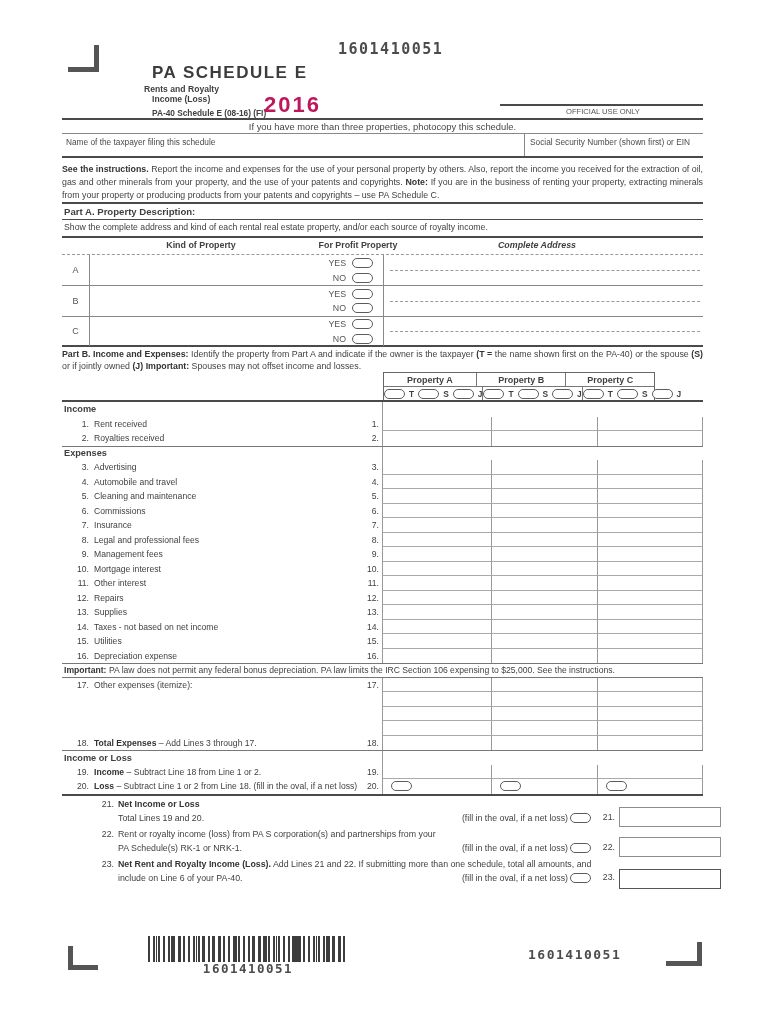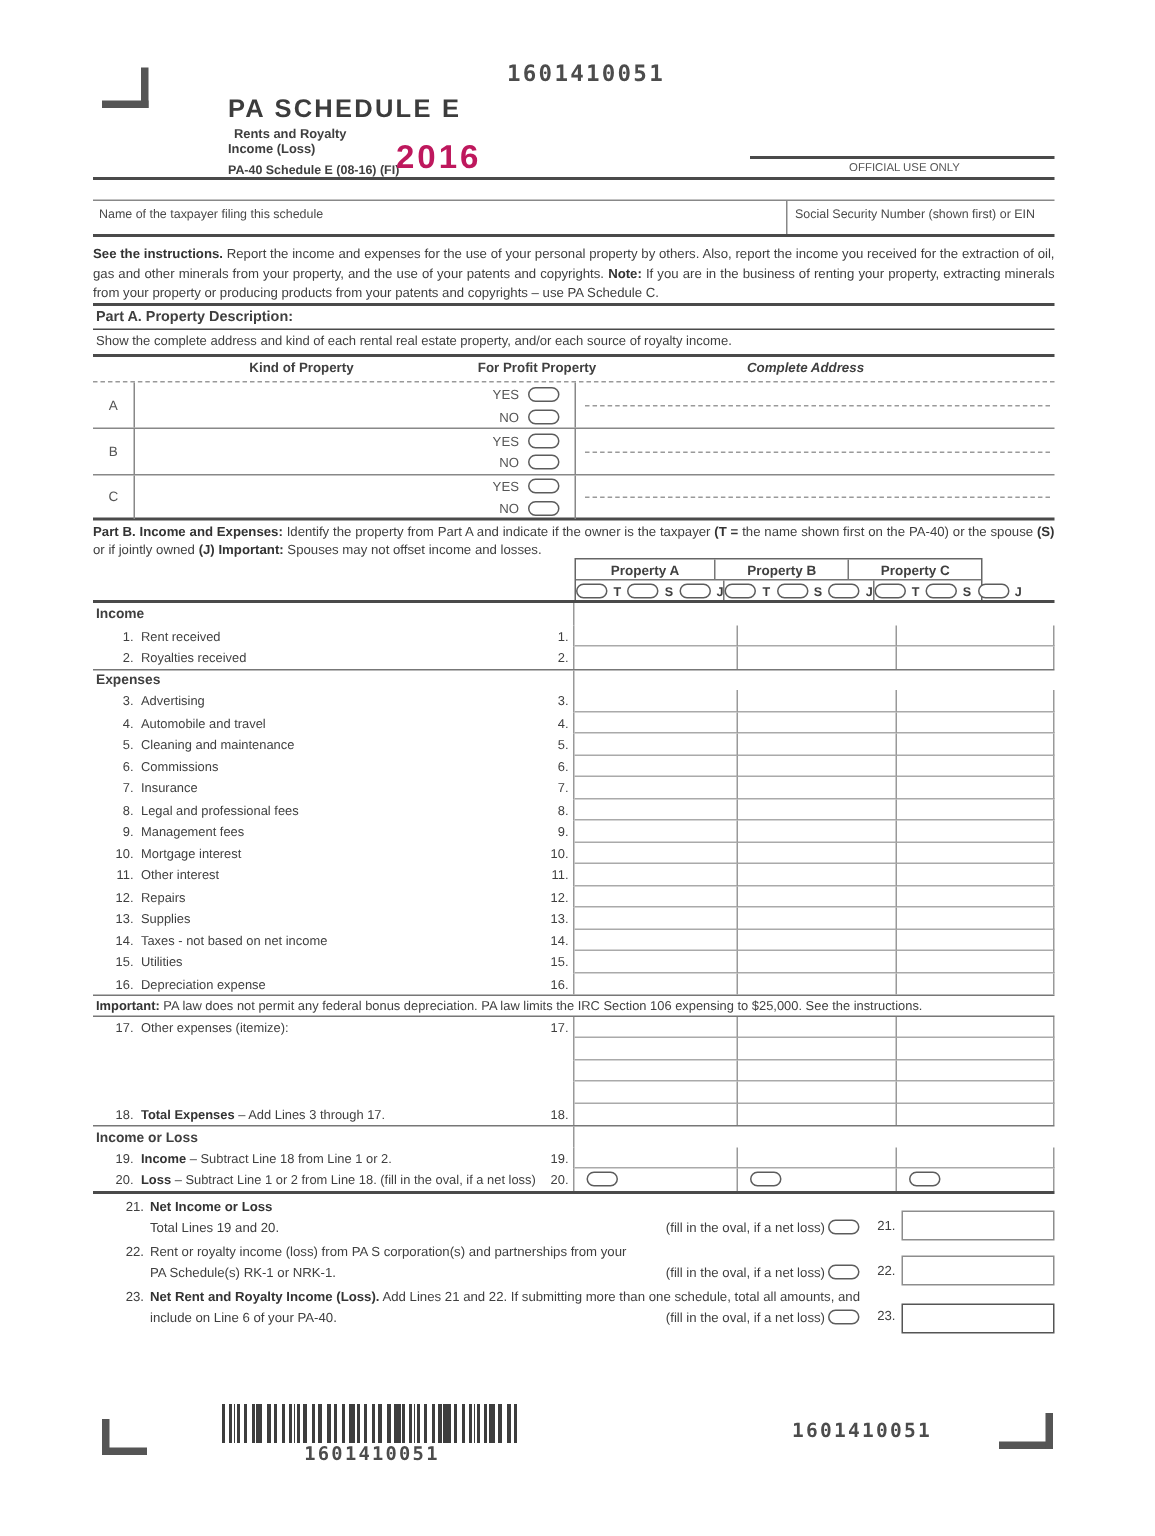--- a/index.html
+++ b/index.html
@@ -10,21 +10,21 @@
   
   .corner{position:absolute;box-sizing:border-box;}
   .c-tl{left:68px;top:45px;width:31px;height:27px;border-right:5px solid #555;border-bottom:5px solid #555;}
   .c-bl{left:68px;top:946px;width:30px;height:24px;border-left:5px solid #555;border-bottom:5px solid #555;}
   .c-br{left:666px;top:942px;width:36px;height:24px;border-right:5px solid #555;border-bottom:5px solid #555;}
   
   .ocr{font-family:"DejaVu Sans Mono",monospace;font-weight:bold;color:#4c4c4c;letter-spacing:1.5px;}
   .docnum-top{left:338px;top:40px;font-size:15px;}
   
   .title{left:152px;top:63px;font-size:17px;font-weight:700;letter-spacing:1.5px;color:#3c3c3c;}
-  .sub1{left:156px;top:84px;font-size:8.6px;font-weight:bold;}
+  .sub1{left:144px;top:84px;font-size:8.6px;font-weight:bold;}
   .sub2{left:152px;top:94px;font-size:8.6px;font-weight:bold;}
   .formcode{left:152px;top:108px;font-size:8.3px;font-weight:bold;}
   .year{left:264px;top:92px;font-size:22px;font-weight:900;letter-spacing:2px;color:#be185d;}
   .offline{left:500px;top:104px;width:203px;height:1.5px;background:#4a4a4a;}
   .offuse{left:503px;top:107px;width:200px;text-align:center;font-size:7.6px;color:#555;}
   .rule{background:#4a4a4a;}
   .r1{left:62px;top:118px;width:641px;height:1.6px;}
   .photocopy{left:62px;top:121px;width:641px;text-align:center;font-size:9.4px;color:#474747;}
   .name-row{left:62px;top:133px;width:641px;height:25px;border-top:1px solid #888;border-bottom:2px solid #4a4a4a;box-sizing:border-box;}
   .name-div{position:absolute;left:462px;top:0;width:1px;height:100%;background:#888;}
@@ -65,21 +65,21 @@
   .bt{border-top:1px solid #777;}
   .sec .plbl{font-weight:bold;font-size:9.2px;padding-left:2px;}
   .note{border-top:1px solid #777;border-bottom:1px solid #777;display:flex;align-items:center;font-size:8.6px;padding-left:2px;box-sizing:border-box;}
   .lnum{width:32px;text-align:right;padding-right:5px;box-sizing:border-box;flex:none;}
   .ltxt{white-space:nowrap;}
   .dots{flex:1;height:100%;background-image:radial-gradient(circle,#777 0.8px,transparent 0.9px);
         background-size:7px 14.5px;background-position:0 9px;background-repeat:repeat-x;margin:0 3px 0 4px;}
   .rnum{width:22px;text-align:right;padding-right:3px;flex:none;box-sizing:border-box;}
   .loss-oval{margin-left:8px;}
   
-  .totals{left:62px;top:799px;width:641px;font-size:8.8px;}
+  .totals{left:80px;top:799px;width:641px;font-size:8.8px;}
   .trow{position:relative;}
   .t21{height:30px;} .t22{height:30px;} .t23{height:33px;}
   .tnum{position:absolute;left:10px;top:0;width:24px;text-align:right;}
   .tl1{position:absolute;left:38px;top:0;white-space:nowrap;}
   .tl2{position:absolute;left:38px;top:12.5px;right:153px;display:flex;align-items:center;}
   .tl2 .dots{background-position:0 8px;background-size:7px 12px;height:12px;}
   .toval{position:absolute;right:130px;top:14px;}
   .trnum{position:absolute;right:106px;top:13px;width:22px;text-align:right;}
   .tbox{position:absolute;right:0;width:102px;height:20px;border:1.2px solid #8d8d8d;background:#fff;box-sizing:border-box;}
   .t21 .tbox{top:8px;} .t22 .tbox{top:8px;} .t23 .tbox{top:10px;border:1.8px solid #555;}
@@ -102,20 +102,21 @@
 
   <div class="abs title">PA SCHEDULE E</div>
   <div class="abs sub1">Rents and Royalty</div>
   <div class="abs sub2">Income (Loss)</div>
   <div class="abs formcode">PA-40 Schedule E (08-16) (FI)</div>
   <div class="abs year">2016</div>
   <div class="abs offline"></div>
   <div class="abs offuse">OFFICIAL USE ONLY</div>
 
   <div class="abs rule r1"></div>
+  <div class="abs photocopy">If you have more than three properties, photocopy this schedule.</div>
 
   <div class="abs name-row">
     <span class="fld-label" style="left:4px;">Name of the taxpayer filing this schedule</span>
     <div class="name-div"></div>
     <span class="fld-label" style="left:468px;">Social Security Number (shown first) or EIN</span>
   </div>
 
   <div class="abs instr"><b>See the instructions.</b><span> Report the income and expenses for the use of your personal property by others. Also, report the income you received for the extraction of oil, gas and other minerals from your property, and the use of your patents and copyrights. </span><b>Note:</b><span> If you are in the business of renting your property, extracting minerals from your property or producing products from your patents and copyrights – use PA Schedule C.</span></div>
 
   <div class="abs rule r2"></div>

